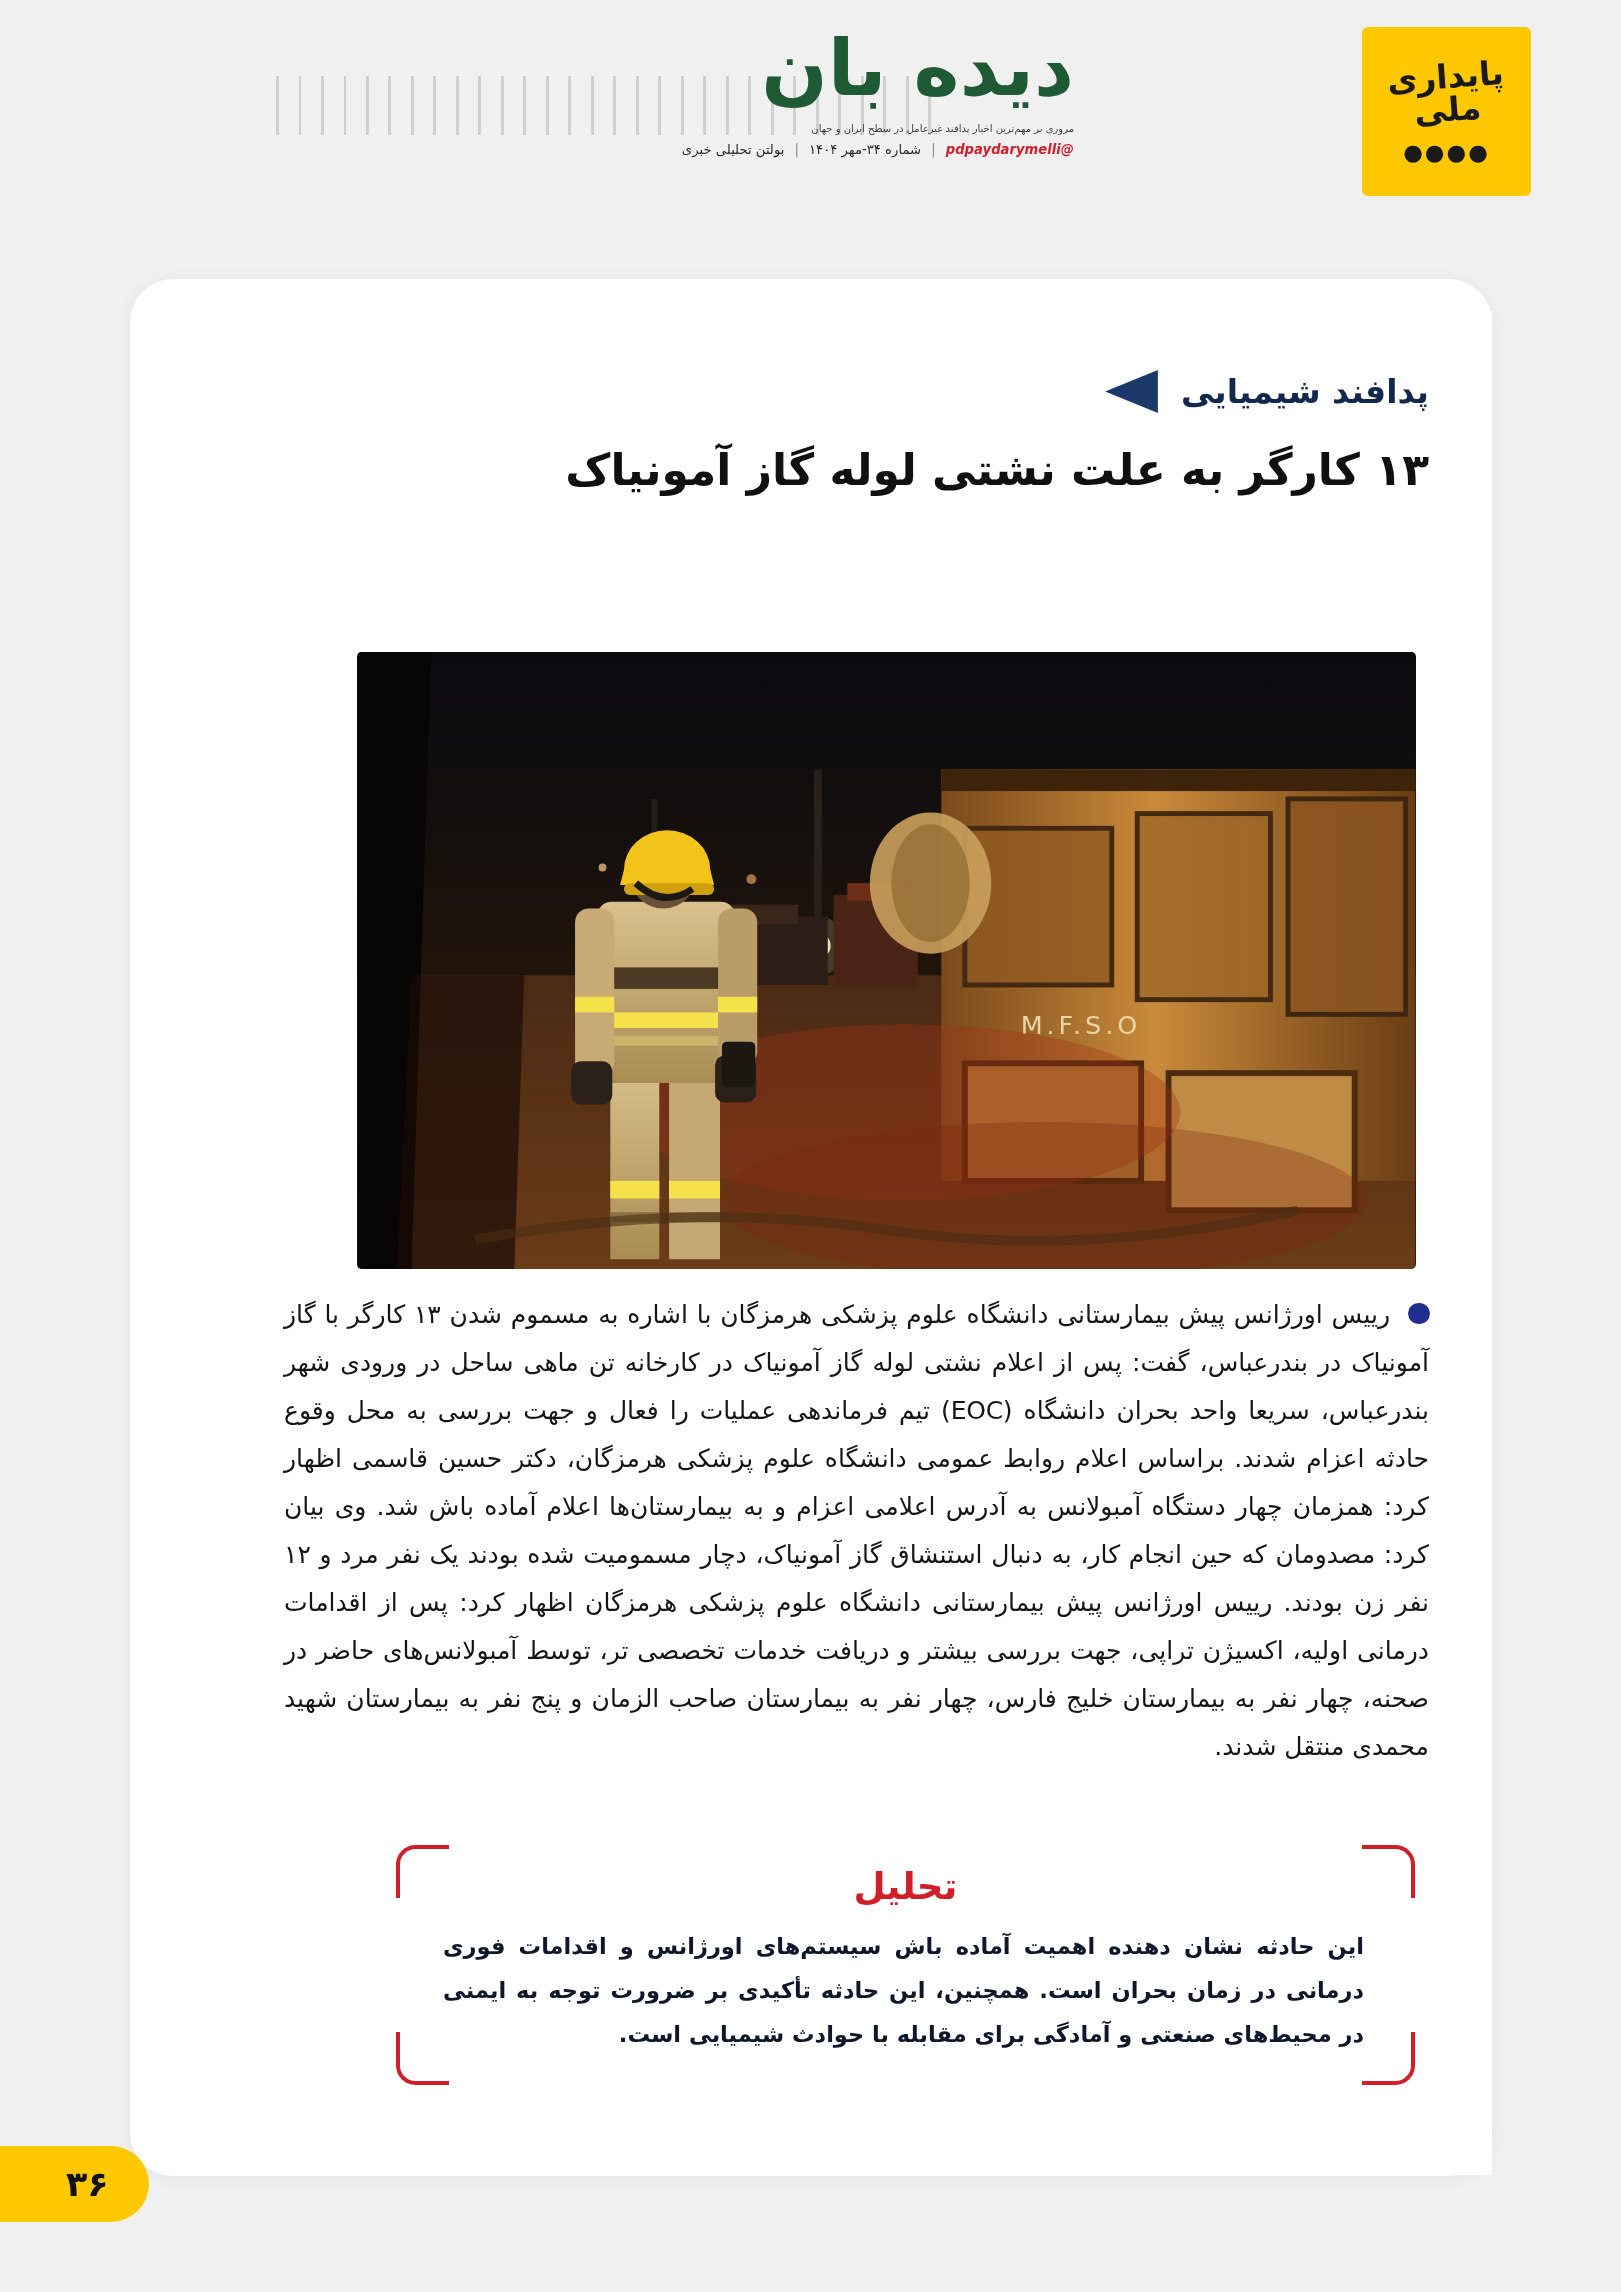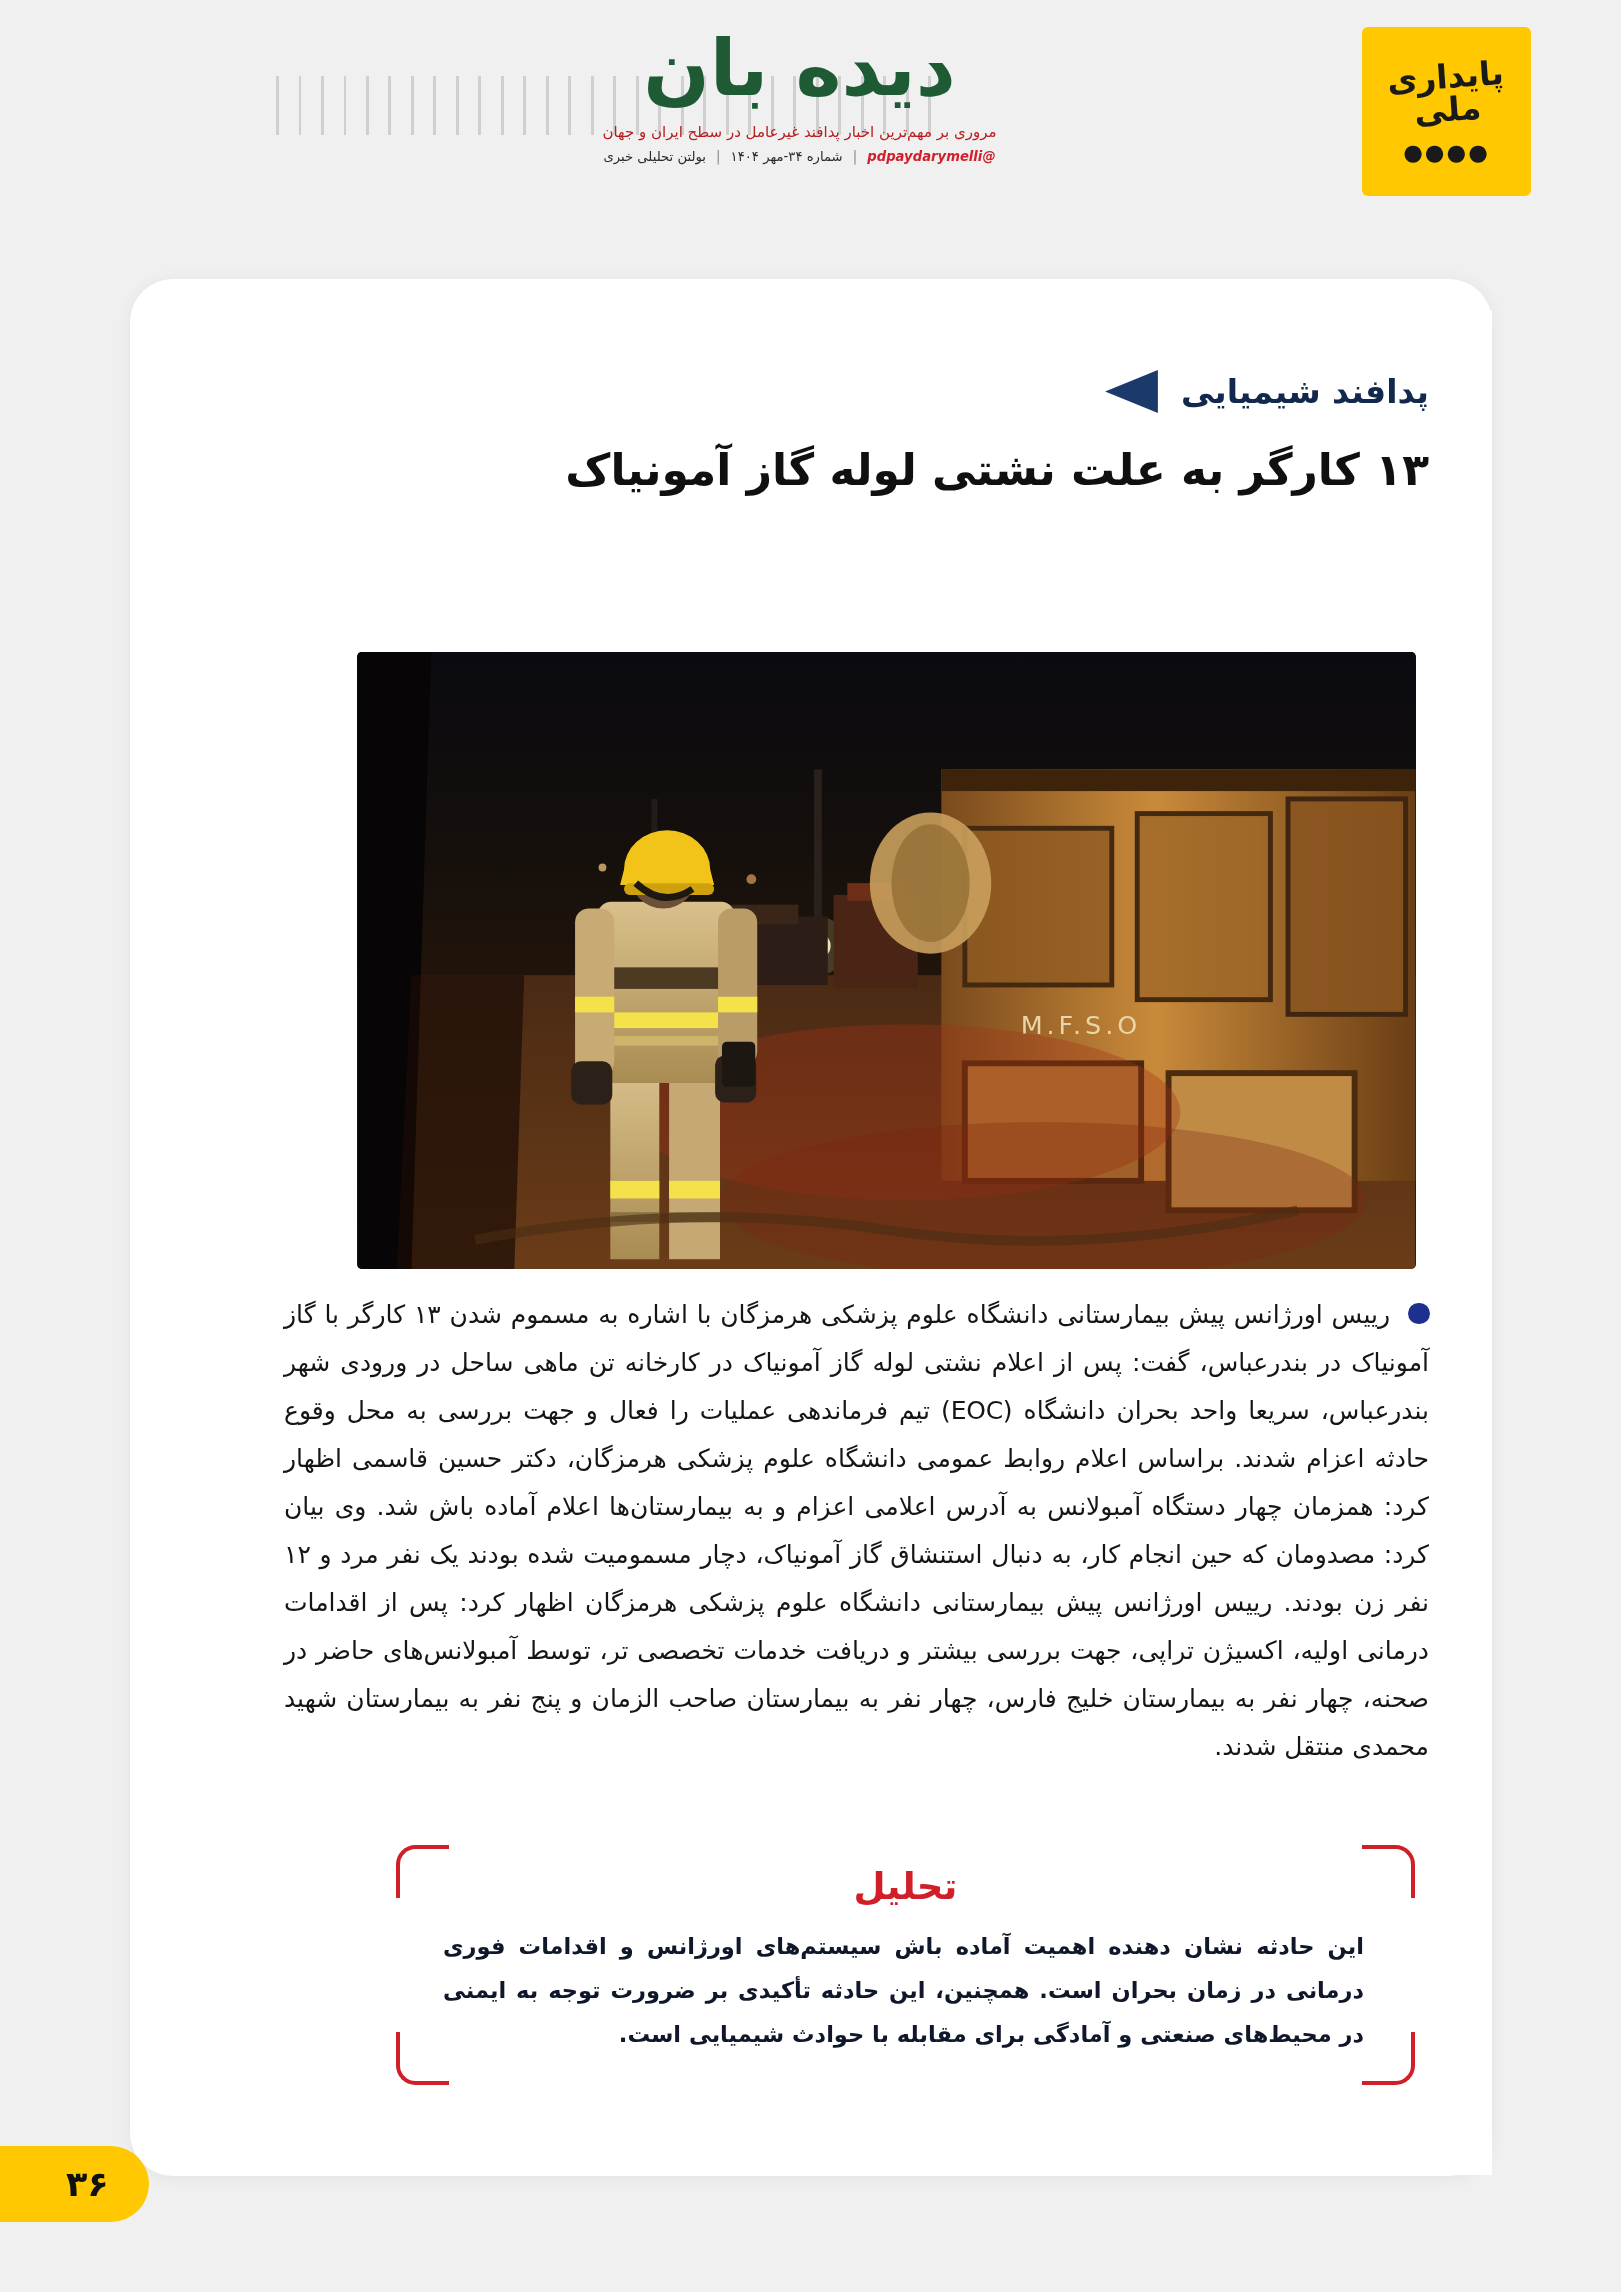--- a/index.html
+++ b/index.html
@@ -42,34 +42,33 @@
     height: 100%;
     background: #cfcfcf;
   }
 
   .logo-block {
     position: absolute;
     top: 29px;
     left: 50%;
     transform: translateX(-52%);
     width: 549px;
-    text-align: center;
   }
   .logo-word {
     font-size: 78px;
     font-weight: bold;
     color: #1e5b35;
     letter-spacing: -2px;
     line-height: 1;
     direction: rtl;
   }
   .logo-sub {
     margin-top: 15.7px;
-    font-size: 15px;
-    color: #b91c1c;
+    font-size: 10px;
+    color: #404040;
     letter-spacing: 0.2px;
     direction: rtl;
   }
   .logo-meta {
     margin-top: 8.8px;
     font-size: 13.2px;
     color: #2a2a2a;
     direction: rtl;
   }
   .logo-meta .sep { color: #888; margin: 0 5.9px; }

